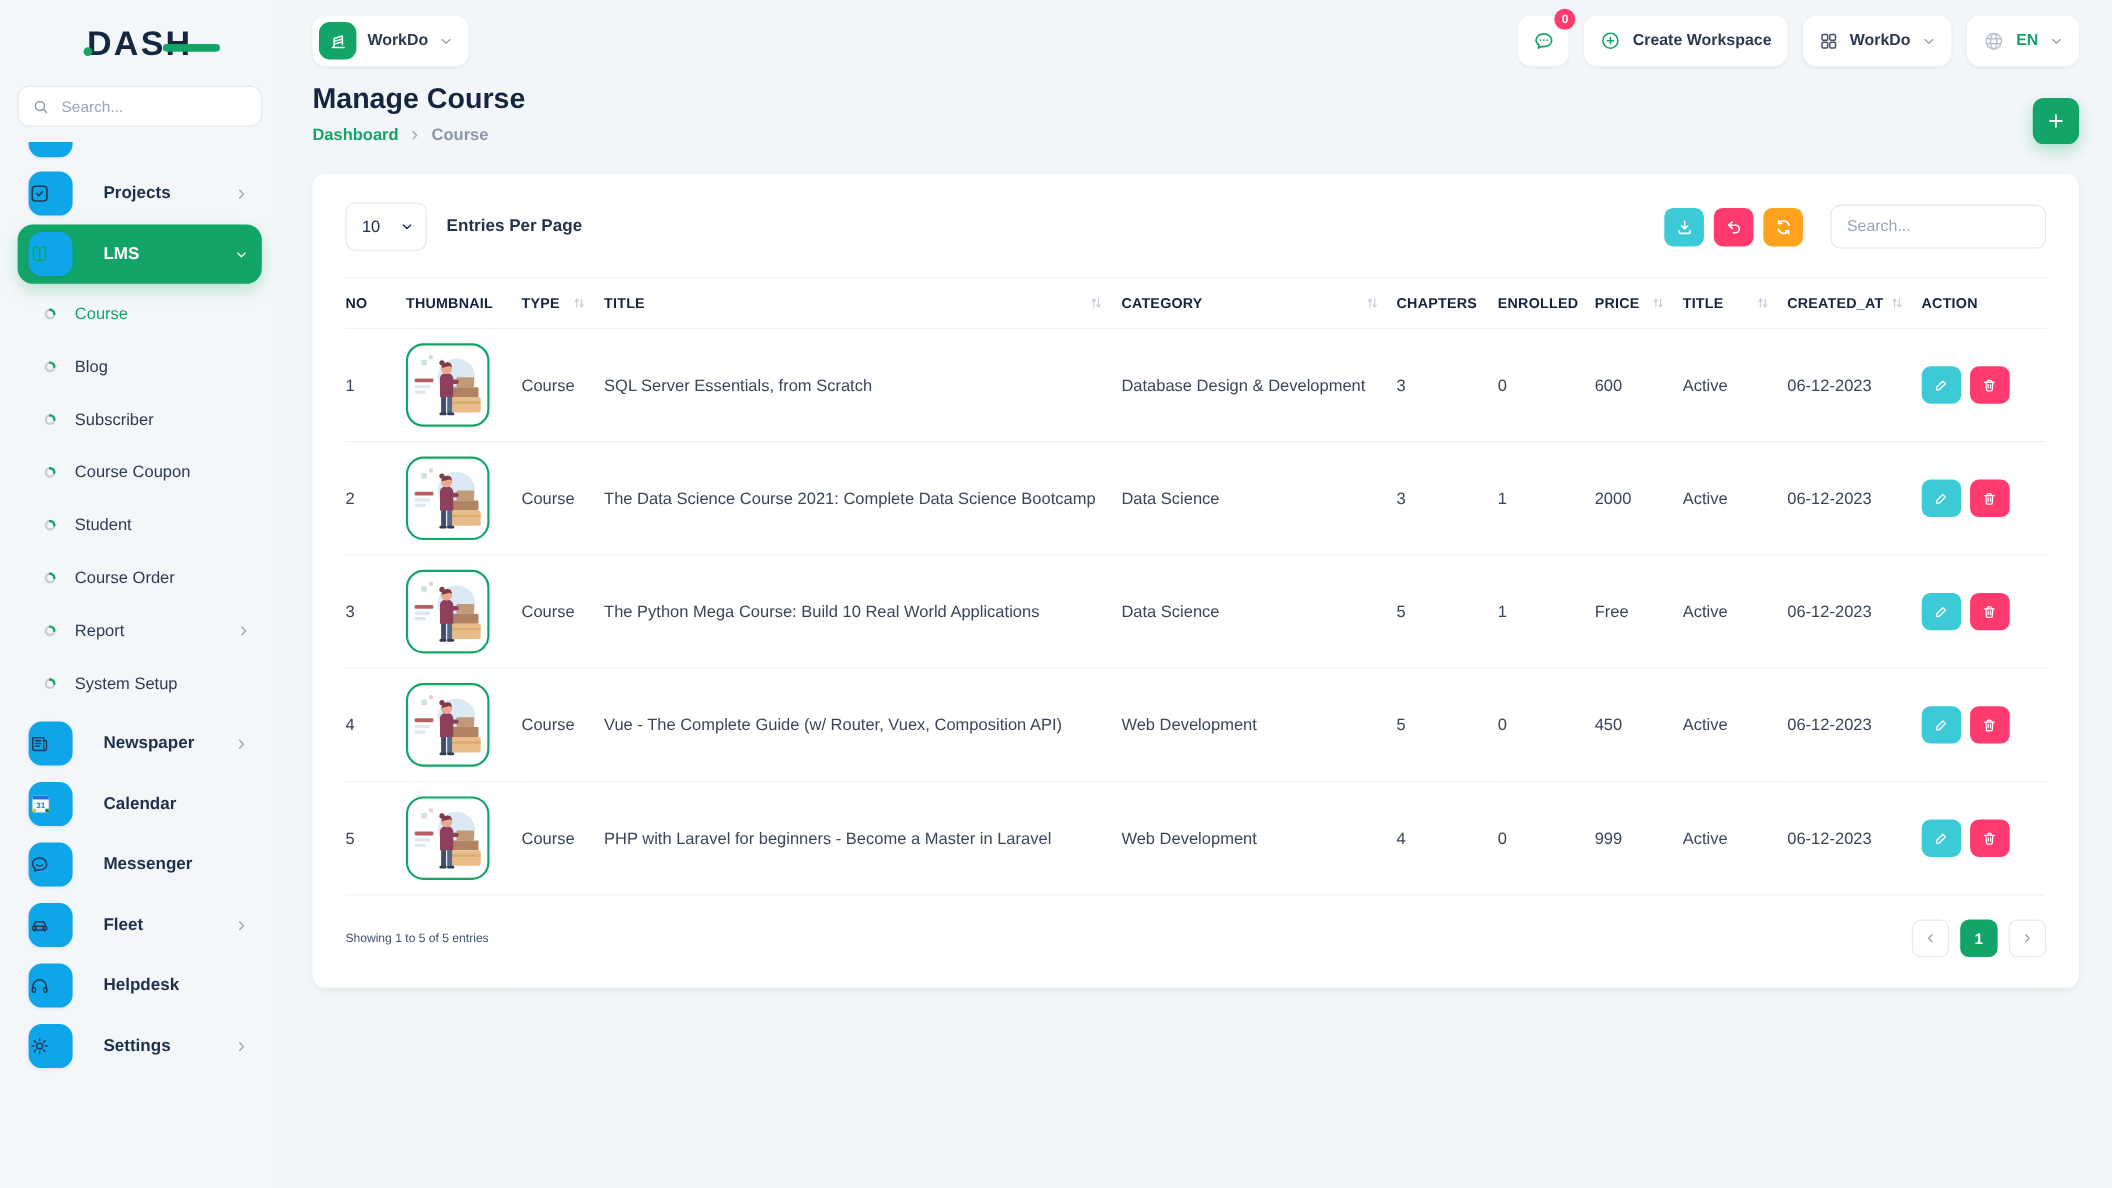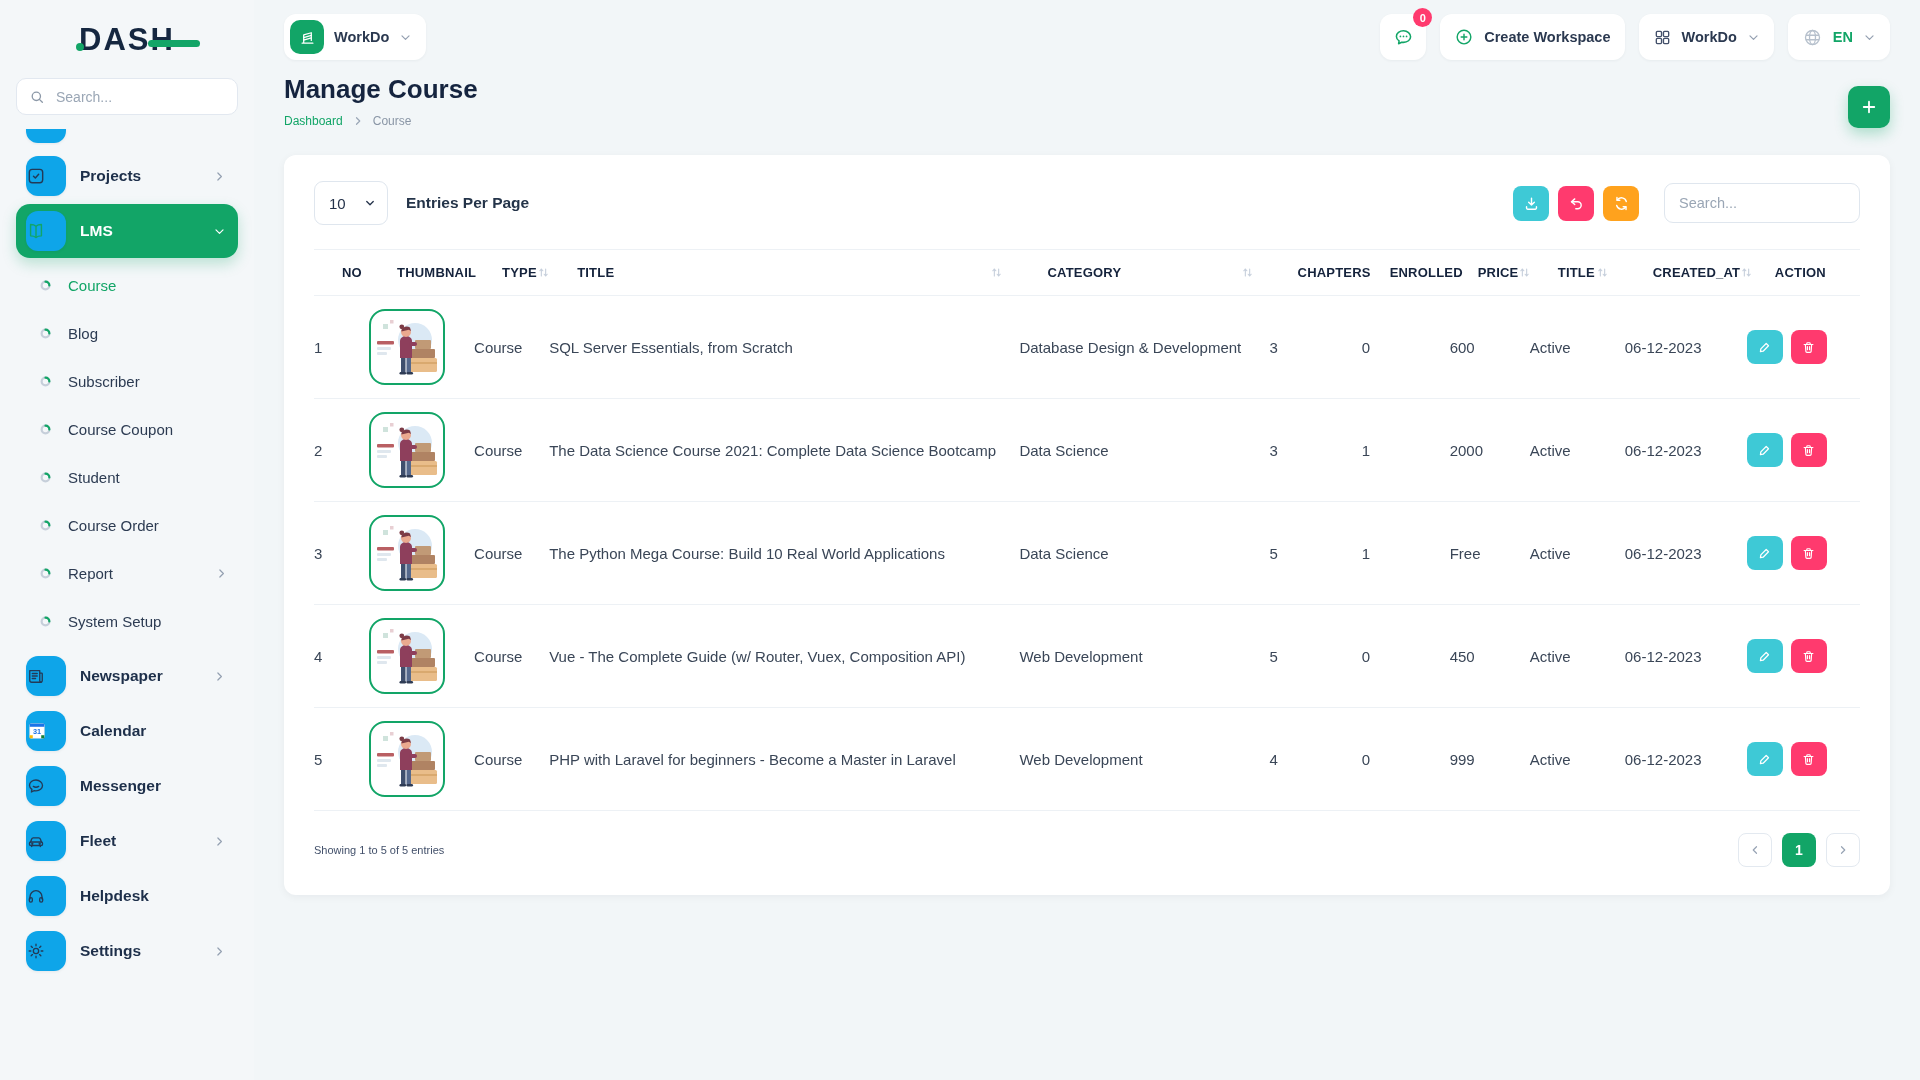--- a/index.html
+++ b/index.html
@@ -18,21 +18,21 @@
   .logo-text{font-size:31px;font-weight:800;color:#152740;letter-spacing:2px;}
   .logo-bar{position:absolute;left:132px;top:26px;width:52px;height:7px;border-radius:4px;background:var(--primary);}
   .logo-dot{position:absolute;left:60px;top:29px;width:8px;height:8px;border-radius:50%;background:var(--primary);}
   .side-search{margin-top:12px;height:37px;background:#fff;border:1px solid #e2e8f0;border-radius:10px;
        display:flex;align-items:center;gap:9px;padding:0 12px;}
   .side-search input{border:none;outline:none;background:transparent;font:inherit;font-size:14px;color:#3a4657;width:100%;}
   .side-search input::placeholder{color:#9aa6b5;}
   .nav{margin-top:14px;}
   .nav-peek{height:16px;overflow:hidden;margin-bottom:4px;padding-left:10px;}
   .nav-peek .icon-box{margin-top:-26px;}
-  .nav-item{display:flex;align-items:center;gap:14px;height:54px;margin-bottom:1px;padding:0 12px 0 10px;
+  .nav-item{display:flex;align-items:center;gap:28px;height:54px;margin-bottom:1px;padding:0 12px 0 10px;
        border-radius:14px;color:#1d2f4a;font-size:15.5px;font-weight:600;cursor:pointer;}
   .nav-item.active{background:var(--primary);color:#fff;box-shadow:0 6px 14px rgba(18,165,103,.25);}
   .icon-box{width:40px;height:40px;flex:none;background:#0ea5e9;border-radius:12px;display:flex;align-items:center;
        justify-content:flex-start;box-shadow:0 1px 3px rgba(20,40,60,.07);color:#233a57;}
   .nav-item.active .icon-box{color:var(--primary);}
   .icn{display:inline-flex;align-items:center;justify-content:center;line-height:0;}
   .chev{margin-left:auto;color:#94a0b1;}
   .nav-item.active .chev{color:#fff;}
   .submenu{padding:2px 0 4px 14px;}
   .submenu-item{display:flex;align-items:center;gap:17px;height:48px;padding:0 10px;font-size:15px;
@@ -48,21 +48,21 @@
   .ws-icon{width:34px;height:34px;border-radius:10px;background:var(--primary);display:flex;align-items:center;justify-content:center;margin-left:-8px;}
   .top-right{display:flex;align-items:center;gap:14px;}
   .icon-btn{position:relative;width:46px;height:46px;background:#fff;border-radius:12px;display:flex;
        align-items:center;justify-content:center;box-shadow:0 1px 3px rgba(20,40,60,.05);cursor:pointer;}
   .badge{position:absolute;top:-6px;right:-6px;min-width:19px;height:19px;border-radius:10px;background:var(--pink);
        color:#fff;font-size:11px;font-weight:700;display:flex;align-items:center;justify-content:center;padding:0 4px;}
   .lang-code{color:var(--primary);font-weight:700;}
 
   .page-head{display:flex;align-items:center;justify-content:space-between;padding:10px 30px 0;}
   .page-title{font-size:26px;font-weight:700;color:var(--navy);margin:0 0 9px;}
-  .breadcrumb{display:flex;align-items:center;gap:9px;font-size:12px;}
+  .breadcrumb{display:flex;align-items:center;gap:9px;font-size:15px;font-weight:bold;}
   .bc-link{color:var(--primary);cursor:pointer;}
   .bc-sep{color:#9aa6b6;display:inline-flex;}
   .bc-current{color:#8a96a6;}
   .add-btn{width:42px;height:42px;border-radius:10px;background:var(--primary);display:flex;align-items:center;
        justify-content:center;cursor:pointer;box-shadow:0 6px 14px rgba(18,165,103,.3);align-self:flex-end;}
 
   .card{margin:27px 30px 0;background:var(--card);border-radius:12px;padding:26px 30px 28px;
        box-shadow:0 2px 8px rgba(16,24,40,.05);}
   .controls{display:flex;align-items:center;justify-content:space-between;}
   .controls-left{display:flex;align-items:center;gap:18px;}
@@ -74,21 +74,21 @@
   .sq-btn.teal{background:var(--teal);}
   .sq-btn.pink{background:var(--pink);}
   .sq-btn.orange{background:var(--orange);}
   .table-search{width:196px;height:40px;border:1px solid #dfe6ee;border-radius:9px;background:#fff;
        padding:0 14px;font:inherit;font-size:14.5px;color:#3a4657;outline:none;margin-left:16px;}
   .table-search::placeholder{color:#9aa6b5;}
 
   table{width:100%;border-collapse:collapse;margin-top:24px;table-layout:fixed;}
   th{border-top:1px solid var(--line);border-bottom:1px solid var(--line);padding:15px 0;text-align:left;}
   .th-wrap{display:flex;align-items:center;justify-content:space-between;padding-right:16px;
-       font-size:13px;font-weight:700;color:#15233c;letter-spacing:.2px;margin-left:28px;}
+       font-size:13px;font-weight:700;color:#15233c;letter-spacing:.2px;}
   td{border-bottom:1px solid var(--line);padding:13px 0;font-size:15px;color:var(--text);vertical-align:middle;}
   .thumb{width:76px;height:76px;border:2px solid var(--primary);border-radius:16px;background:#fff;
        display:flex;align-items:center;justify-content:center;overflow:hidden;}
   .thumb svg{border-radius:10px;}
   .action-wrap{display:flex;gap:8px;}
   .act-btn{width:36px;height:34px;border-radius:8px;border:none;display:flex;align-items:center;justify-content:center;cursor:pointer;}
   .act-btn.edit{background:var(--teal);}
   .act-btn.del{background:var(--pink);}
 
   .table-footer{display:flex;align-items:center;justify-content:space-between;margin-top:22px;}

